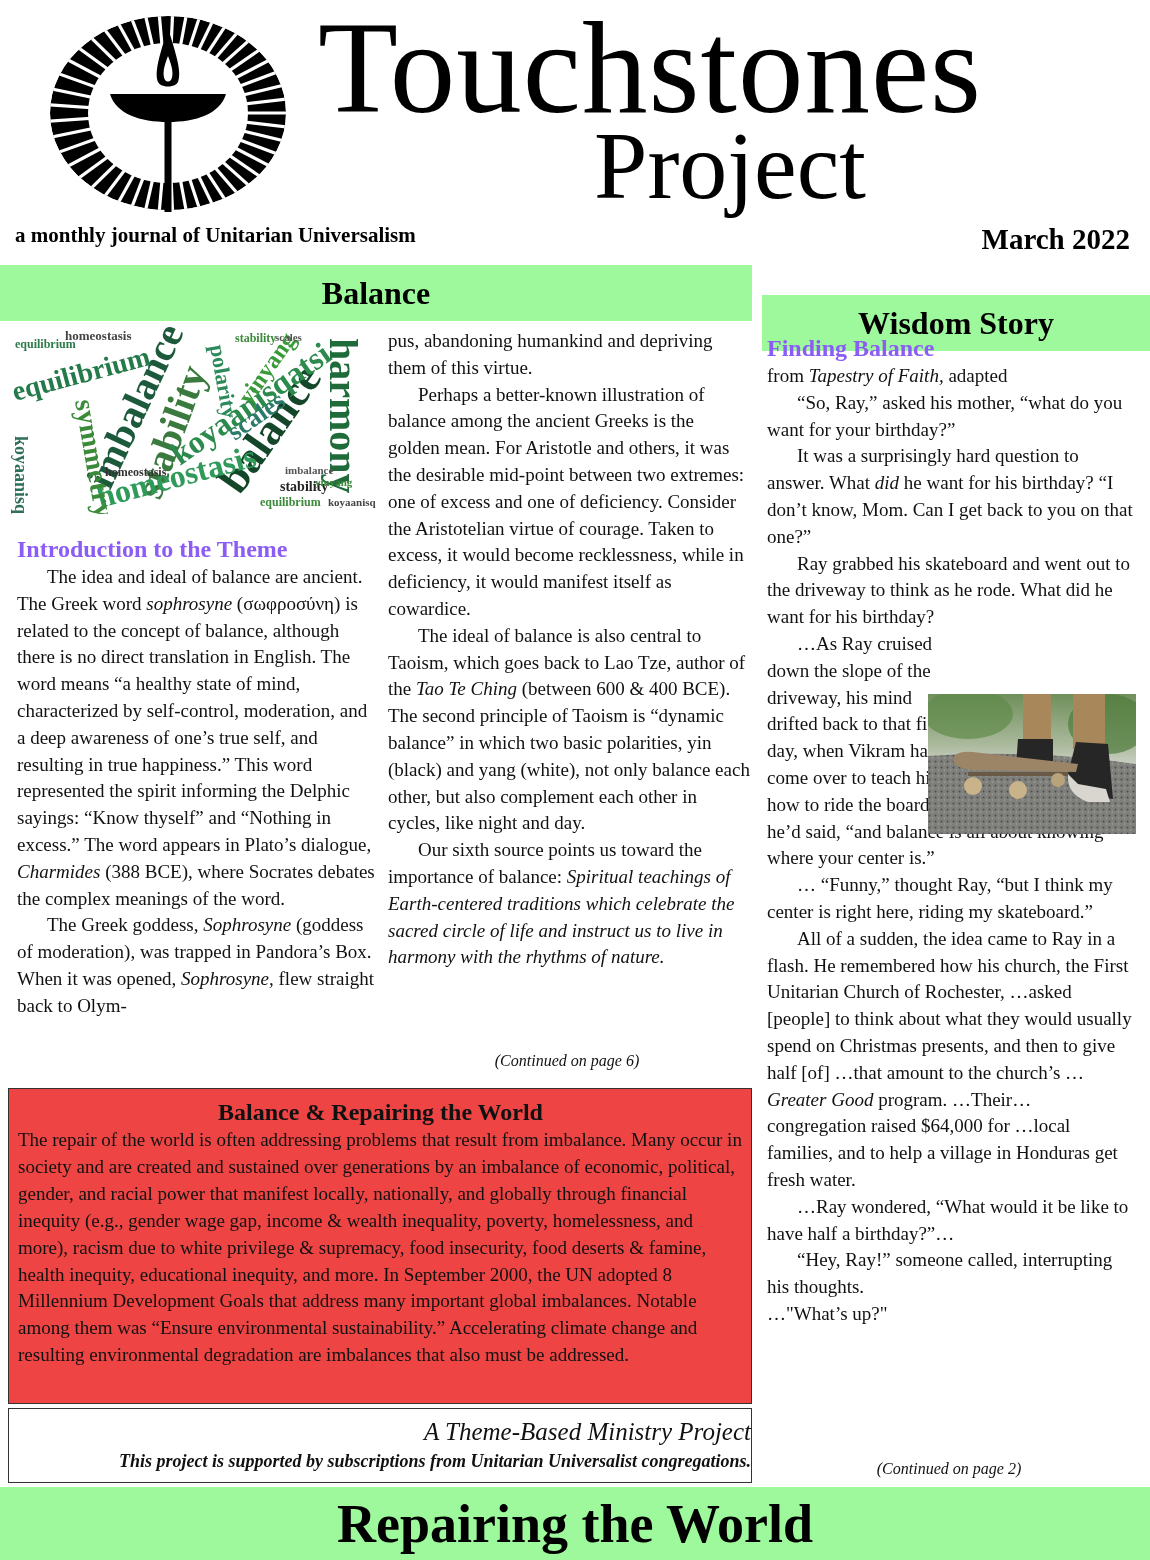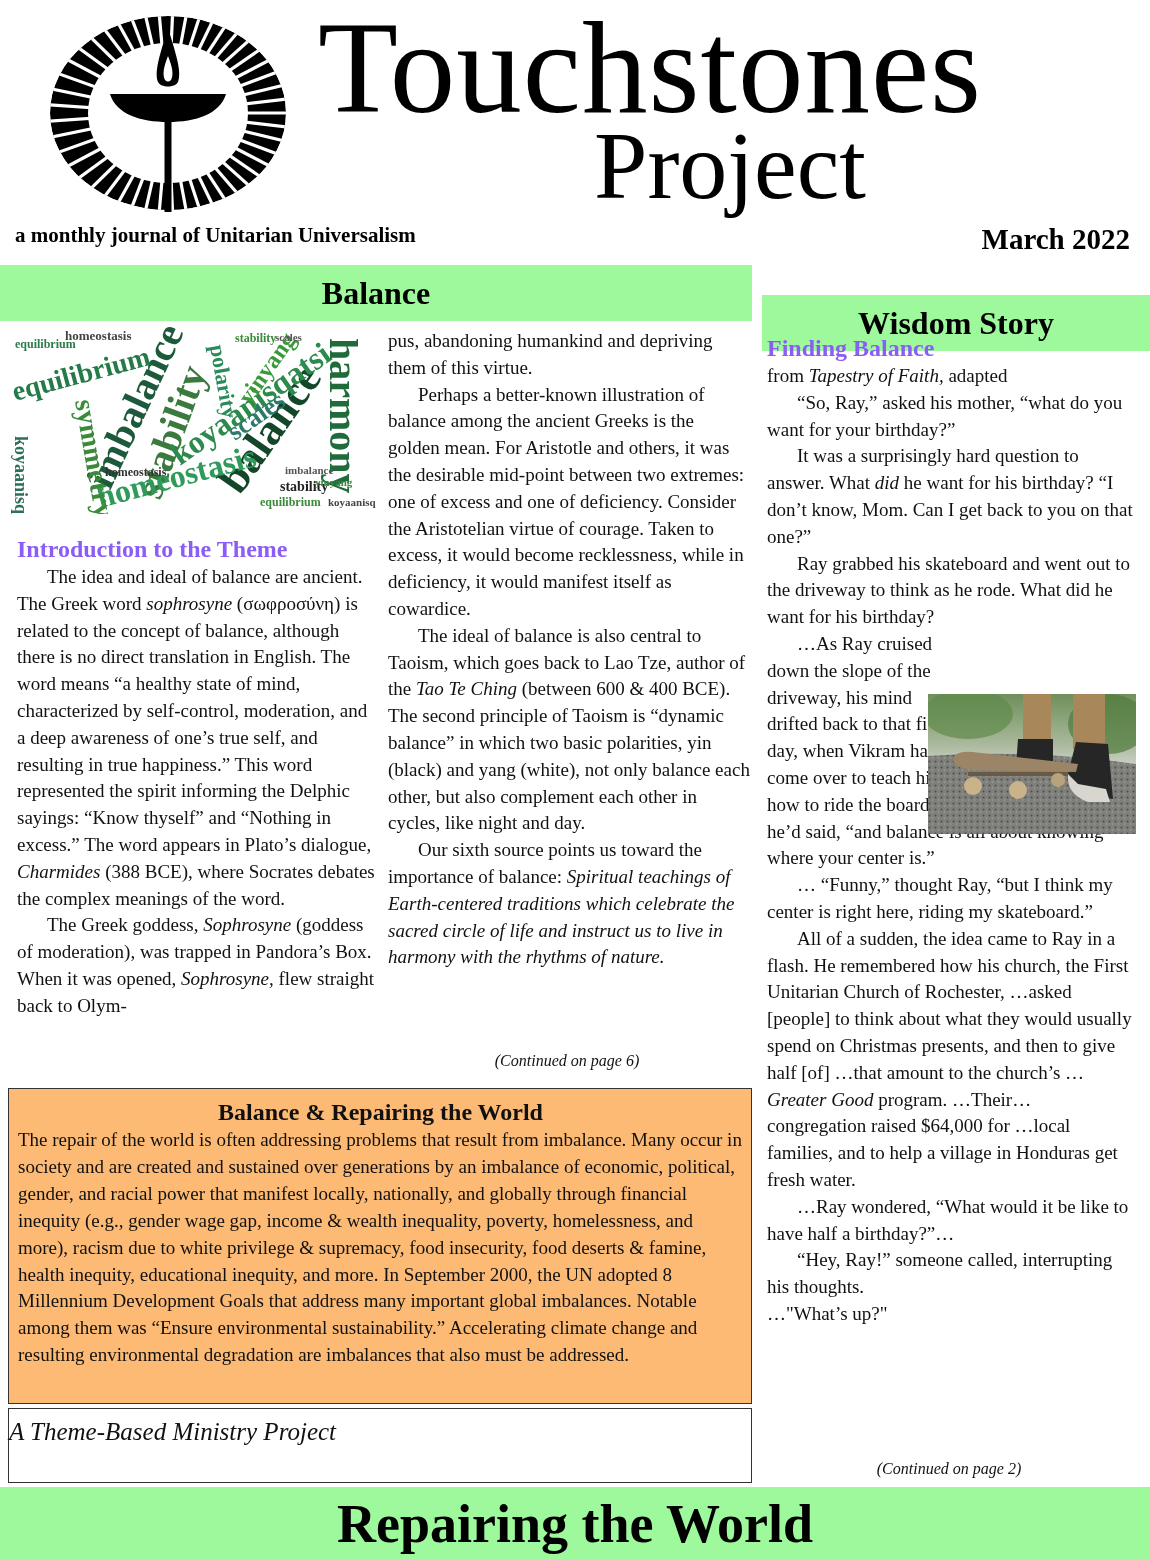--- a/index.html
+++ b/index.html
@@ -36,25 +36,25 @@
   #col2 { left: 388px; top: 328px; width: 362px; }
   #col3 { left: 767px; top: 333px; width: 368px; }
 
   .cont { font-style: italic; font-size: 16px; text-align: center; }
   #cont1 { left: 388px; top: 1048px; width: 358px; }
   #cont3 { left: 767px; top: 1456px; width: 364px; }
 
   #skate-photo { left: 928px; top: 694px; width: 208px; height: 140px; overflow: hidden; }
 
   
-  #gray-box { left: 8px; top: 1088px; width: 744px; height: 316px; background: #fdba74; border: 1.5px solid #333; padding: 8px 8px 0 9px; }
+  #gray-box { left: 8px; top: 1088px; width: 744px; height: 316px; background: #ef4444; border: 1.5px solid #333; padding: 8px 8px 0 9px; }
   #gray-box .box-title { font-family: "Liberation Serif", serif; font-weight: bold; font-size: 24px; text-align: center; line-height: 30px; }
   #gray-box .box-text { font-family: "Liberation Serif", serif; font-size: 19px; line-height: 26.9px; }
 
-  #white-box { left: 8px; top: 1408px; width: 744px; height: 75px; background: #fff; border: 1.5px solid #333; text-align: left; padding-top: 8px; }
+  #white-box { left: 8px; top: 1408px; width: 744px; height: 75px; background: #fff; border: 1.5px solid #333; text-align: right; padding-top: 8px; }
   #white-box .wb-title { font-family: "Liberation Serif", serif; font-style: italic; font-size: 25px; line-height: 30px; }
   #white-box .wb-text { font-family: "Liberation Serif", serif; font-style: italic; font-weight: bold; font-size: 18px; line-height: 28px; }
 </style>
 </head>
 <body>
 
 <div id="logo" class="abs">
   <svg viewBox="0 0 240 198" width="240" height="198">
     <defs>
       <clipPath id="ringclip">
@@ -225,15 +225,16 @@
 </div>
 <div id="cont3" class="abs col cont">(Continued on page 2)</div>
 
 <div id="gray-box" class="abs">
   <div class="box-title">Balance &amp; Repairing the World</div>
   <div class="box-text">The repair of the world is often addressing problems that result from imbalance. Many occur in society and are created and sustained over generations by an imbalance of economic, political, gender, and racial power that manifest locally, nationally, and globally through financial inequity (e.g., gender wage gap, income &amp; wealth inequality, poverty, homelessness, and more), racism due to white privilege &amp; supremacy, food insecurity, food deserts &amp; famine, health inequity, educational inequity, and more. In September 2000, the UN adopted 8 Millennium Development Goals that address many important global imbalances. Notable among them was “Ensure environmental sustainability.” Accelerating climate change and resulting environmental degradation are imbalances that also must be addressed.</div>
 </div>
 
 <div id="white-box" class="abs">
   <div class="wb-title">A Theme-Based Ministry Project</div>
+  <div class="wb-text">This project is supported by subscriptions from Unitarian Universalist congregations.</div>
 </div>
 
 <div id="bar-bottom" class="abs green-bar">Repairing the World</div>
 
 </body></html>

